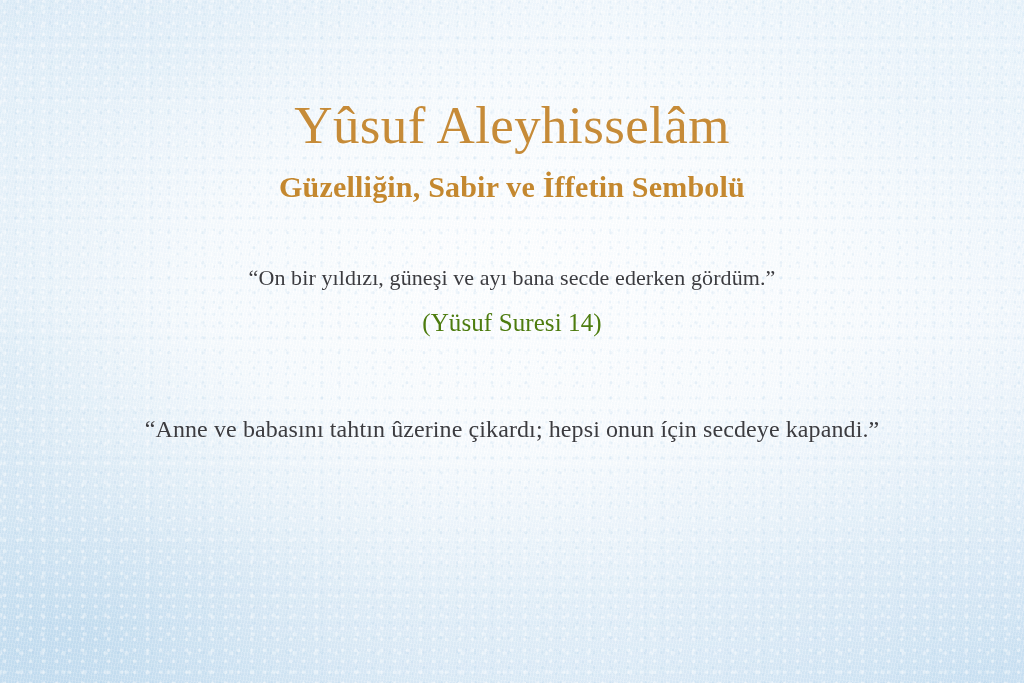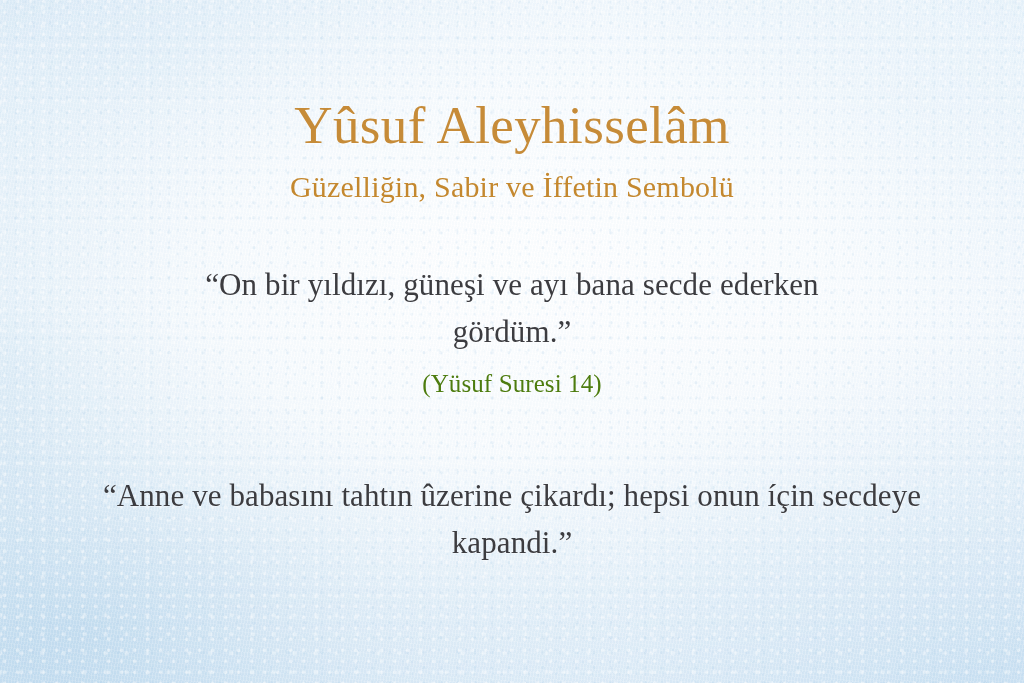--- a/index.html
+++ b/index.html
@@ -104,46 +104,46 @@
     font-weight: 400;
     line-height: 1.12;
     letter-spacing: 0.4px;
     color: #c68b38;
     text-shadow: 0 1px 1px rgba(255,255,255,0.55);
   }
 
   .subtitle {
     margin: 14px 0 0;
     font-size: 30px;
-    font-weight: 400;
+    font-weight: 700;
     line-height: 1.2;
     letter-spacing: 0.2px;
     color: #c4882f;
     text-shadow: 0 1px 1px rgba(255,255,255,0.5);
   }
 
   .quote-block {
     margin: 0 auto;
     color: #3c3c40;
   }
 
   .quote-block.first  { margin-top: 56px; max-width: 730px; }
   .quote-block.second { margin-top: 72px; max-width: 830px; }
 
   .quote-text {
     margin: 0;
-    font-size: 31px;
+    font-size: 22px;
     line-height: 1.52;
     font-weight: 400;
     letter-spacing: 0.1px;
     text-shadow: 0 1px 1px rgba(255,255,255,0.45);
   }
 
   .quote-block.second .quote-text {
-    font-size: 31px;
+    font-size: 24px;
   }
 
   .quote-source {
     margin: 12px 0 0;
     font-size: 25px;
     line-height: 1.3;
     color: #4d7c0f;
     letter-spacing: 0.1px;
     text-shadow: 0 1px 1px rgba(255,255,255,0.45);
   }

